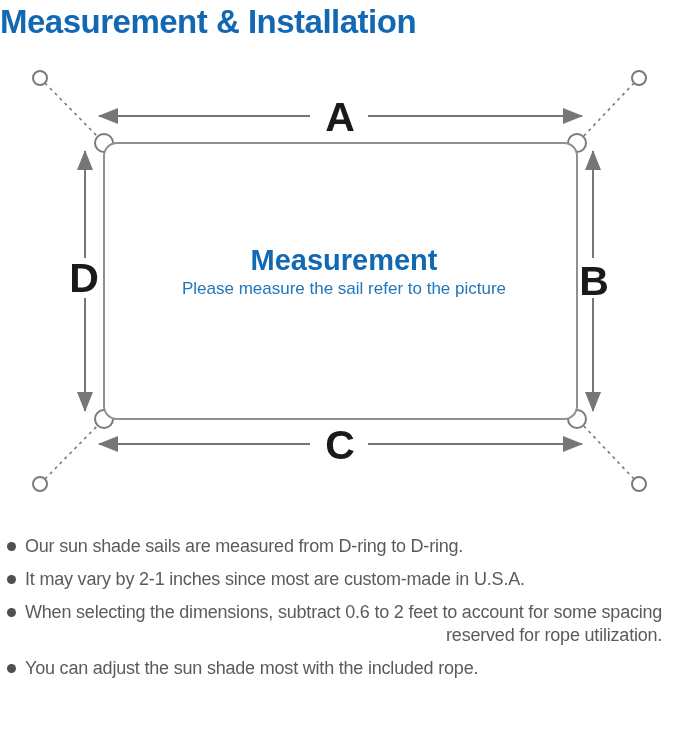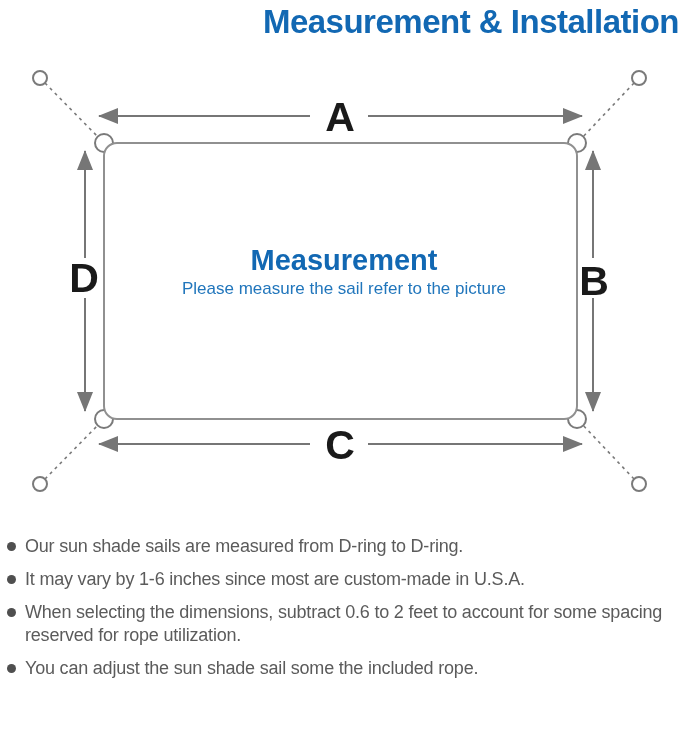--- a/index.html
+++ b/index.html
@@ -5,21 +5,21 @@
   html,body{margin:0;padding:0;background:#ffffff;}
   .canvas{
     position:relative;
     width:679px;height:739px;
     background:#ffffff;
     font-family:"Liberation Sans",sans-serif;
     overflow:hidden;
   }
   .title{
     position:absolute;top:3px;left:0;width:100%;
-    text-align:right;
+    text-align:left;
     font-size:33px;font-weight:bold;letter-spacing:-0.5px;
     color:#1268b3;
   }
   .diagram{position:absolute;top:0;left:0;}
   .dim-label{
     font-family:"Liberation Sans",sans-serif;
     font-weight:bold;font-size:41px;fill:#1a1a1a;text-anchor:middle;
   }
   .center-heading{
     font-family:"Liberation Sans",sans-serif;
@@ -36,21 +36,21 @@
   .notes li{
     display:flex;gap:9px;
     margin-bottom:10px;
     color:#5b5b5b;
     font-size:18px;line-height:23px;letter-spacing:-0.2px;
   }
   .notes .dot{
     width:9px;height:9px;border-radius:50%;
     background:#4f4f4f;flex:0 0 auto;margin-top:7px;
   }
-  .notes .txt{white-space:pre-line;}
+  .notes .txt{white-space:pre-line;text-align:right;}
 </style>
 </head>
 <body>
 
 <div class="canvas">
 
   <div class="title">Measurement &amp; Installation</div>
 
   <svg class="diagram" width="679" height="739" viewBox="0 0 679 739" xmlns="http://www.w3.org/2000/svg">
     <defs>
@@ -97,26 +97,26 @@
     <text class="center-subheading" x="344" y="294">Please measure the sail refer to the picture</text>
   </svg>
 
   <ul class="notes">
     <li>
       <span class="dot"></span>
       <span class="txt">Our sun shade sails are measured from D-ring to D-ring.</span>
     </li>
     <li>
       <span class="dot"></span>
-      <span class="txt">It may vary by 1-6 inches since most are custom-made in U.S.A.</span>
+      <span class="txt">It may vary by 2-1 inches since most are custom-made in U.S.A.</span>
     </li>
     <li>
       <span class="dot"></span>
       <span class="txt">When selecting the dimensions, subtract 0.6 to 2 feet to account for some spacing
 reserved for rope utilization.</span>
     </li>
     <li>
       <span class="dot"></span>
-      <span class="txt">You can adjust the sun shade sail some the included rope.</span>
+      <span class="txt">You can adjust the sun shade most with the included rope.</span>
     </li>
   </ul>
 
 </div>
 
 </body></html>

